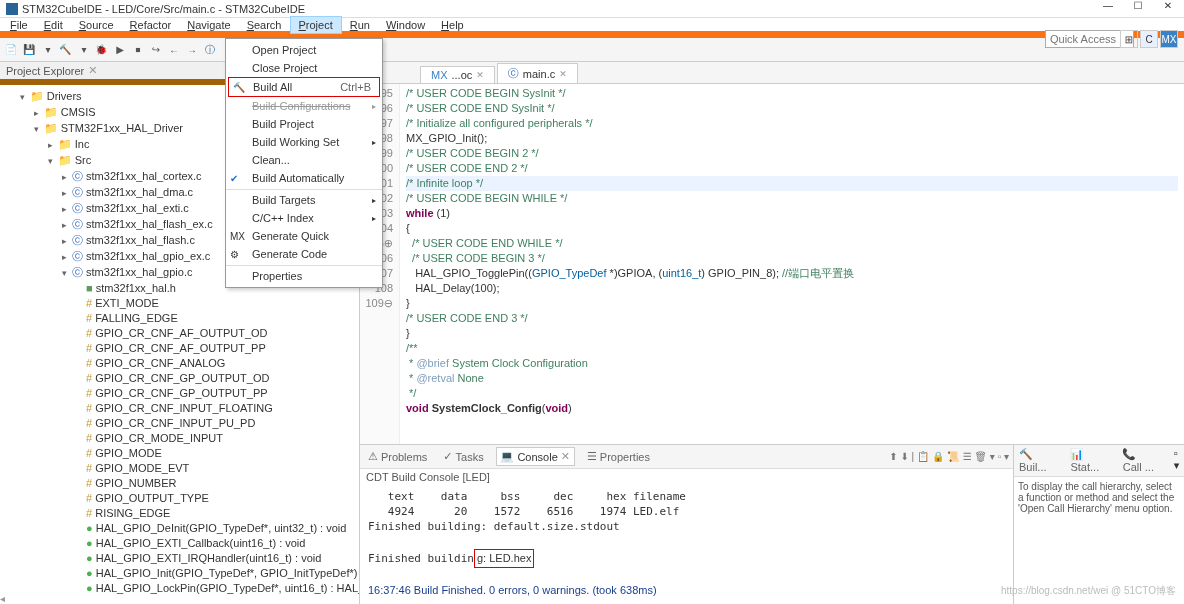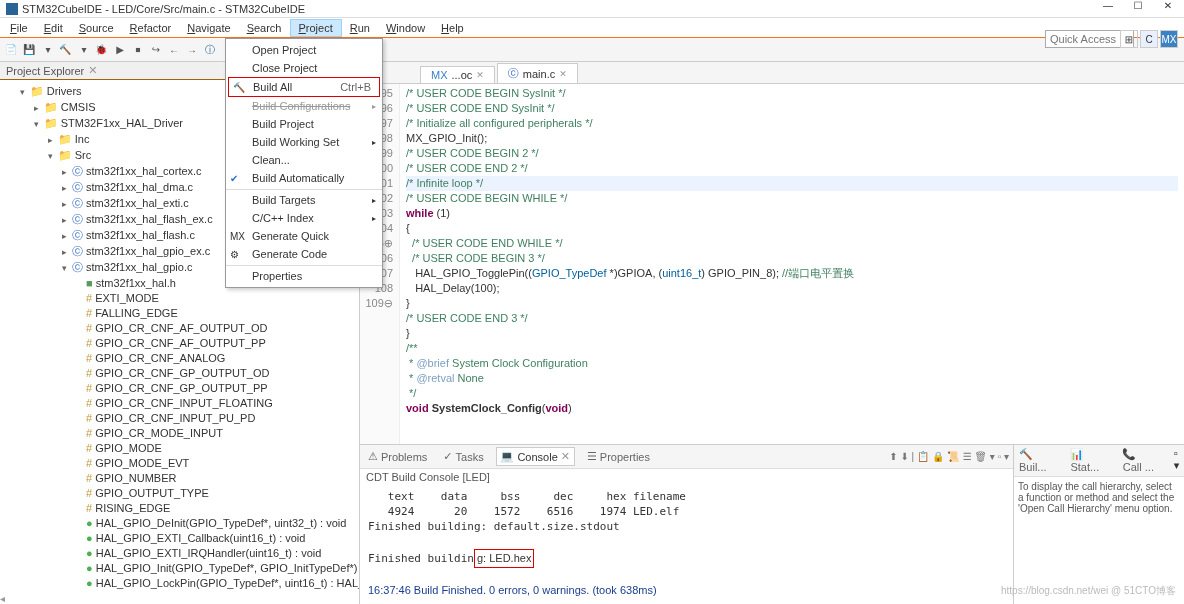--- a/index.html
+++ b/index.html
@@ -1,27 +1,27 @@
 <!DOCTYPE html>
 <html><head>
 <meta charset="utf-8">
 <style>
 *{box-sizing:border-box;margin:0;padding:0;font-family:Tahoma,Arial,sans-serif;font-size:11px;}
 body{background:#fff;color:#333;overflow:hidden;width:1184px;height:604px;position:relative;}
 .title-bar{background:#fff;border-bottom:1px solid #ddd;padding:2px 6px;display:flex;align-items:center;height:18px;}
 .cube-icon{width:12px;height:12px;background:#2a6496;margin-right:4px;display:inline-block;}
-.menu-bar{display:flex;border-bottom:1px solid #f97316;height:20px;align-items:center;padding-left:2px;}
+.menu-bar{display:flex;border-bottom:7px solid #f97316;height:20px;align-items:center;padding-left:2px;}
 .menu-item{padding:2px 8px;cursor:default;}
 .menu-item.active{background:#cce8ff;border:1px solid #99d1ff;}
 .toolbar{display:flex;border-bottom:1px solid #ccc;height:24px;align-items:center;padding:0 4px;gap:2px;background:#f5f5f5;}
 .tb-btn{width:16px;height:16px;display:inline-flex;align-items:center;justify-content:center;font-size:10px;color:#555;}
 .quick-access{position:absolute;right:50px;top:30px;width:89px;border:1px solid #aaa;padding:2px 4px;font-size:11px;color:#999;background:#fff;}
 .main-layout{display:flex;height:calc(100% - 62px);}
 .explorer{width:360px;border-right:1px solid #ccc;display:flex;flex-direction:column;}
-.panel-header{display:flex;align-items:flex-end;background:#f0f0f0;padding:2px 6px;border-bottom:1px solid #a16207;}
+.panel-header{display:flex;align-items:flex-end;background:#f0f0f0;padding:2px 6px;border-bottom:6px solid #a16207;}
 .panel-title{font-weight:normal;color:#555;}
 .tree{padding:4px 4px;overflow-y:auto;flex:1;font-size:11px;line-height:15px}
 .tree-node{padding-left:4px;white-space:nowrap;}
 .n1{padding-left:16px}.n2{padding-left:30px}.n3{padding-left:44px}.n4{padding-left:58px}.n5{padding-left:72px}
 .expand{color:#666;display:inline-block;width:10px;font-size:9px;}
 .folder{color:#caa35a;}
 .file-c{color:#4b79c7;}
 .file-h{color:#5b9b5b;}
 .hash{color:#c19b3a;}
 .dot-green{color:#4caf50;}

